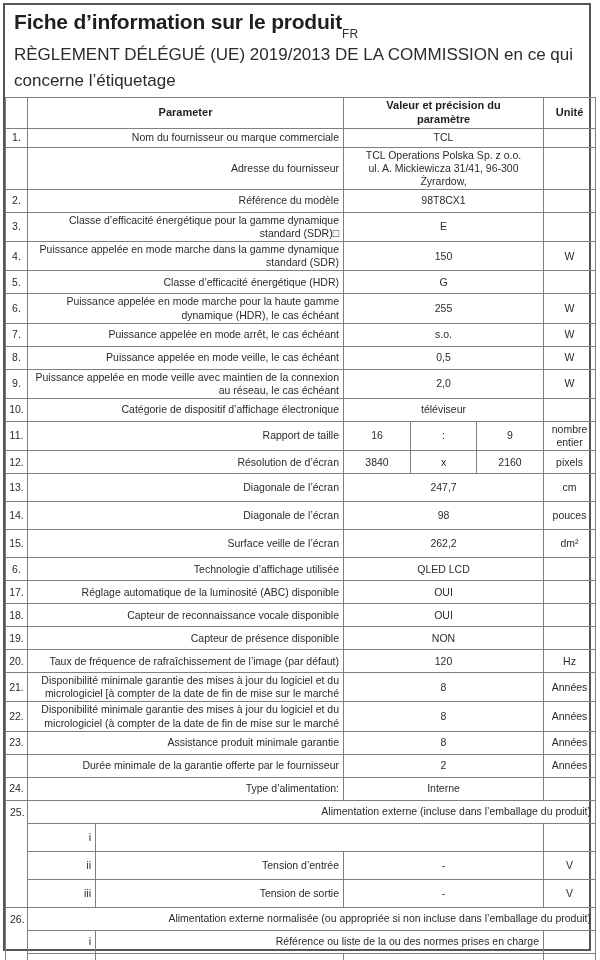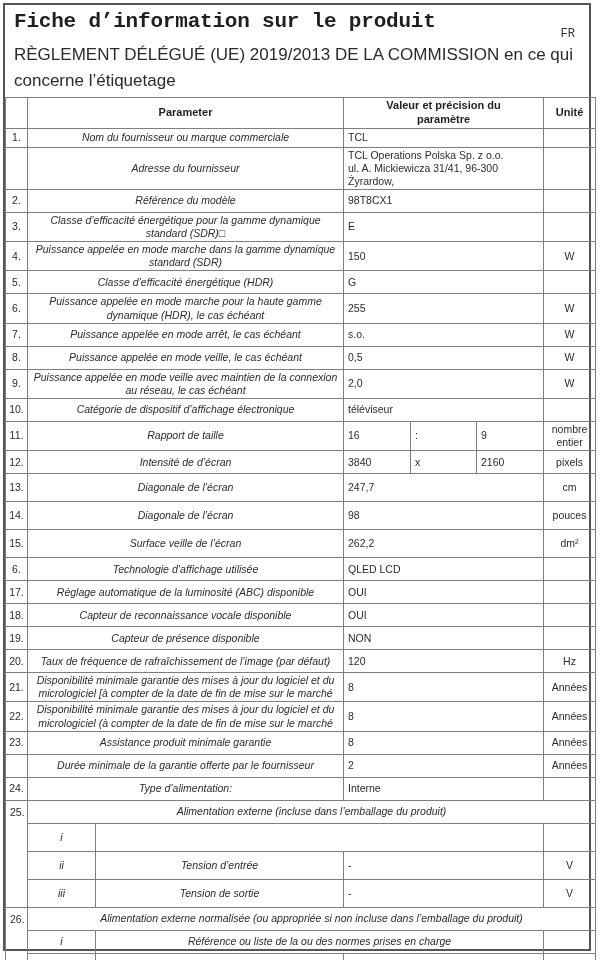--- a/index.html
+++ b/index.html
@@ -5,38 +5,38 @@
   html,body{margin:0;padding:0;}
   body{
     width:600px;height:960px;background:#ffffff;position:relative;
     font-family:"Liberation Sans","DejaVu Sans",sans-serif;color:#262626;
     overflow:hidden;
   }
   .frame{
     position:absolute;left:3px;top:3px;width:588px;height:948px;
     border:2px solid #555555;background:#ffffff;box-sizing:border-box;
   }
-  .titlebar{display:flex;justify-content:space-between;align-items:flex-start;padding:5px 10px 0 9px;font-family:Liberation Mono, monospace;}
+  .titlebar{display:flex;justify-content:flex-start;align-items:flex-start;padding:5px 10px 0 9px;}
   .page-title{font-size:21px;font-weight:bold;letter-spacing:-0.2px;color:#1f1f1f;}
   .lang-badge{font-size:12px;color:#333;padding-top:5px;padding-right:4px;margin-top:12px;}
   .subtitle{padding:1px 10px 4px 9px;font-size:17px;line-height:1.5;color:#2b2b2b;}
   table{width:100%;border-collapse:collapse;table-layout:fixed;font-size:10.5px;line-height:1.25;}
   td,th{
     border:1px solid #7f7f7f;padding:1px 4px;vertical-align:middle;
     white-space:pre-line;overflow:hidden;color:#2b2b2b;
   }
   th{font-weight:bold;font-size:11px;text-align:center;color:#1f1f1f;}
   tr{height:23px;}
   tr.hdr{height:19px;}
   tr.tall{height:28px;}
   tr.xs{height:19px;}
   .num{text-align:center;padding:1px 2px;}
   .secnum{text-align:left;vertical-align:top;padding-top:5px;}
-  .lbl{text-align:center;font-style:italic;}
-  .val{}
+  .lbl{text-align:right;}
+  .val{text-align:center;}
   .unit{text-align:center;padding:1px 1px;}
 </style>
 </head>
 <body>
 
 <div class="frame">
 
   <div class="titlebar">
     <div class="page-title">Fiche d’information sur le produit</div>
     <div class="lang-badge">FR</div>
@@ -149,21 +149,21 @@
       <td class="lbl" colspan="2">Rapport de taille</td>
       <td class="val">16</td>
       <td class="val">:</td>
       <td class="val">9</td>
       <td class="unit">nombre
 entier</td>
     </tr>
 
     <tr>
       <td class="num">12.</td>
-      <td class="lbl" colspan="2">Intensité de d’écran</td>
+      <td class="lbl" colspan="2">Résolution de d’écran</td>
       <td class="val">3840</td>
       <td class="val">x</td>
       <td class="val">2160</td>
       <td class="unit">pixels</td>
     </tr>
 
     <tr class="tall">
       <td class="num">13.</td>
       <td class="lbl" colspan="2">Diagonale de l’écran</td>
       <td class="val" colspan="3">247,7</td>

